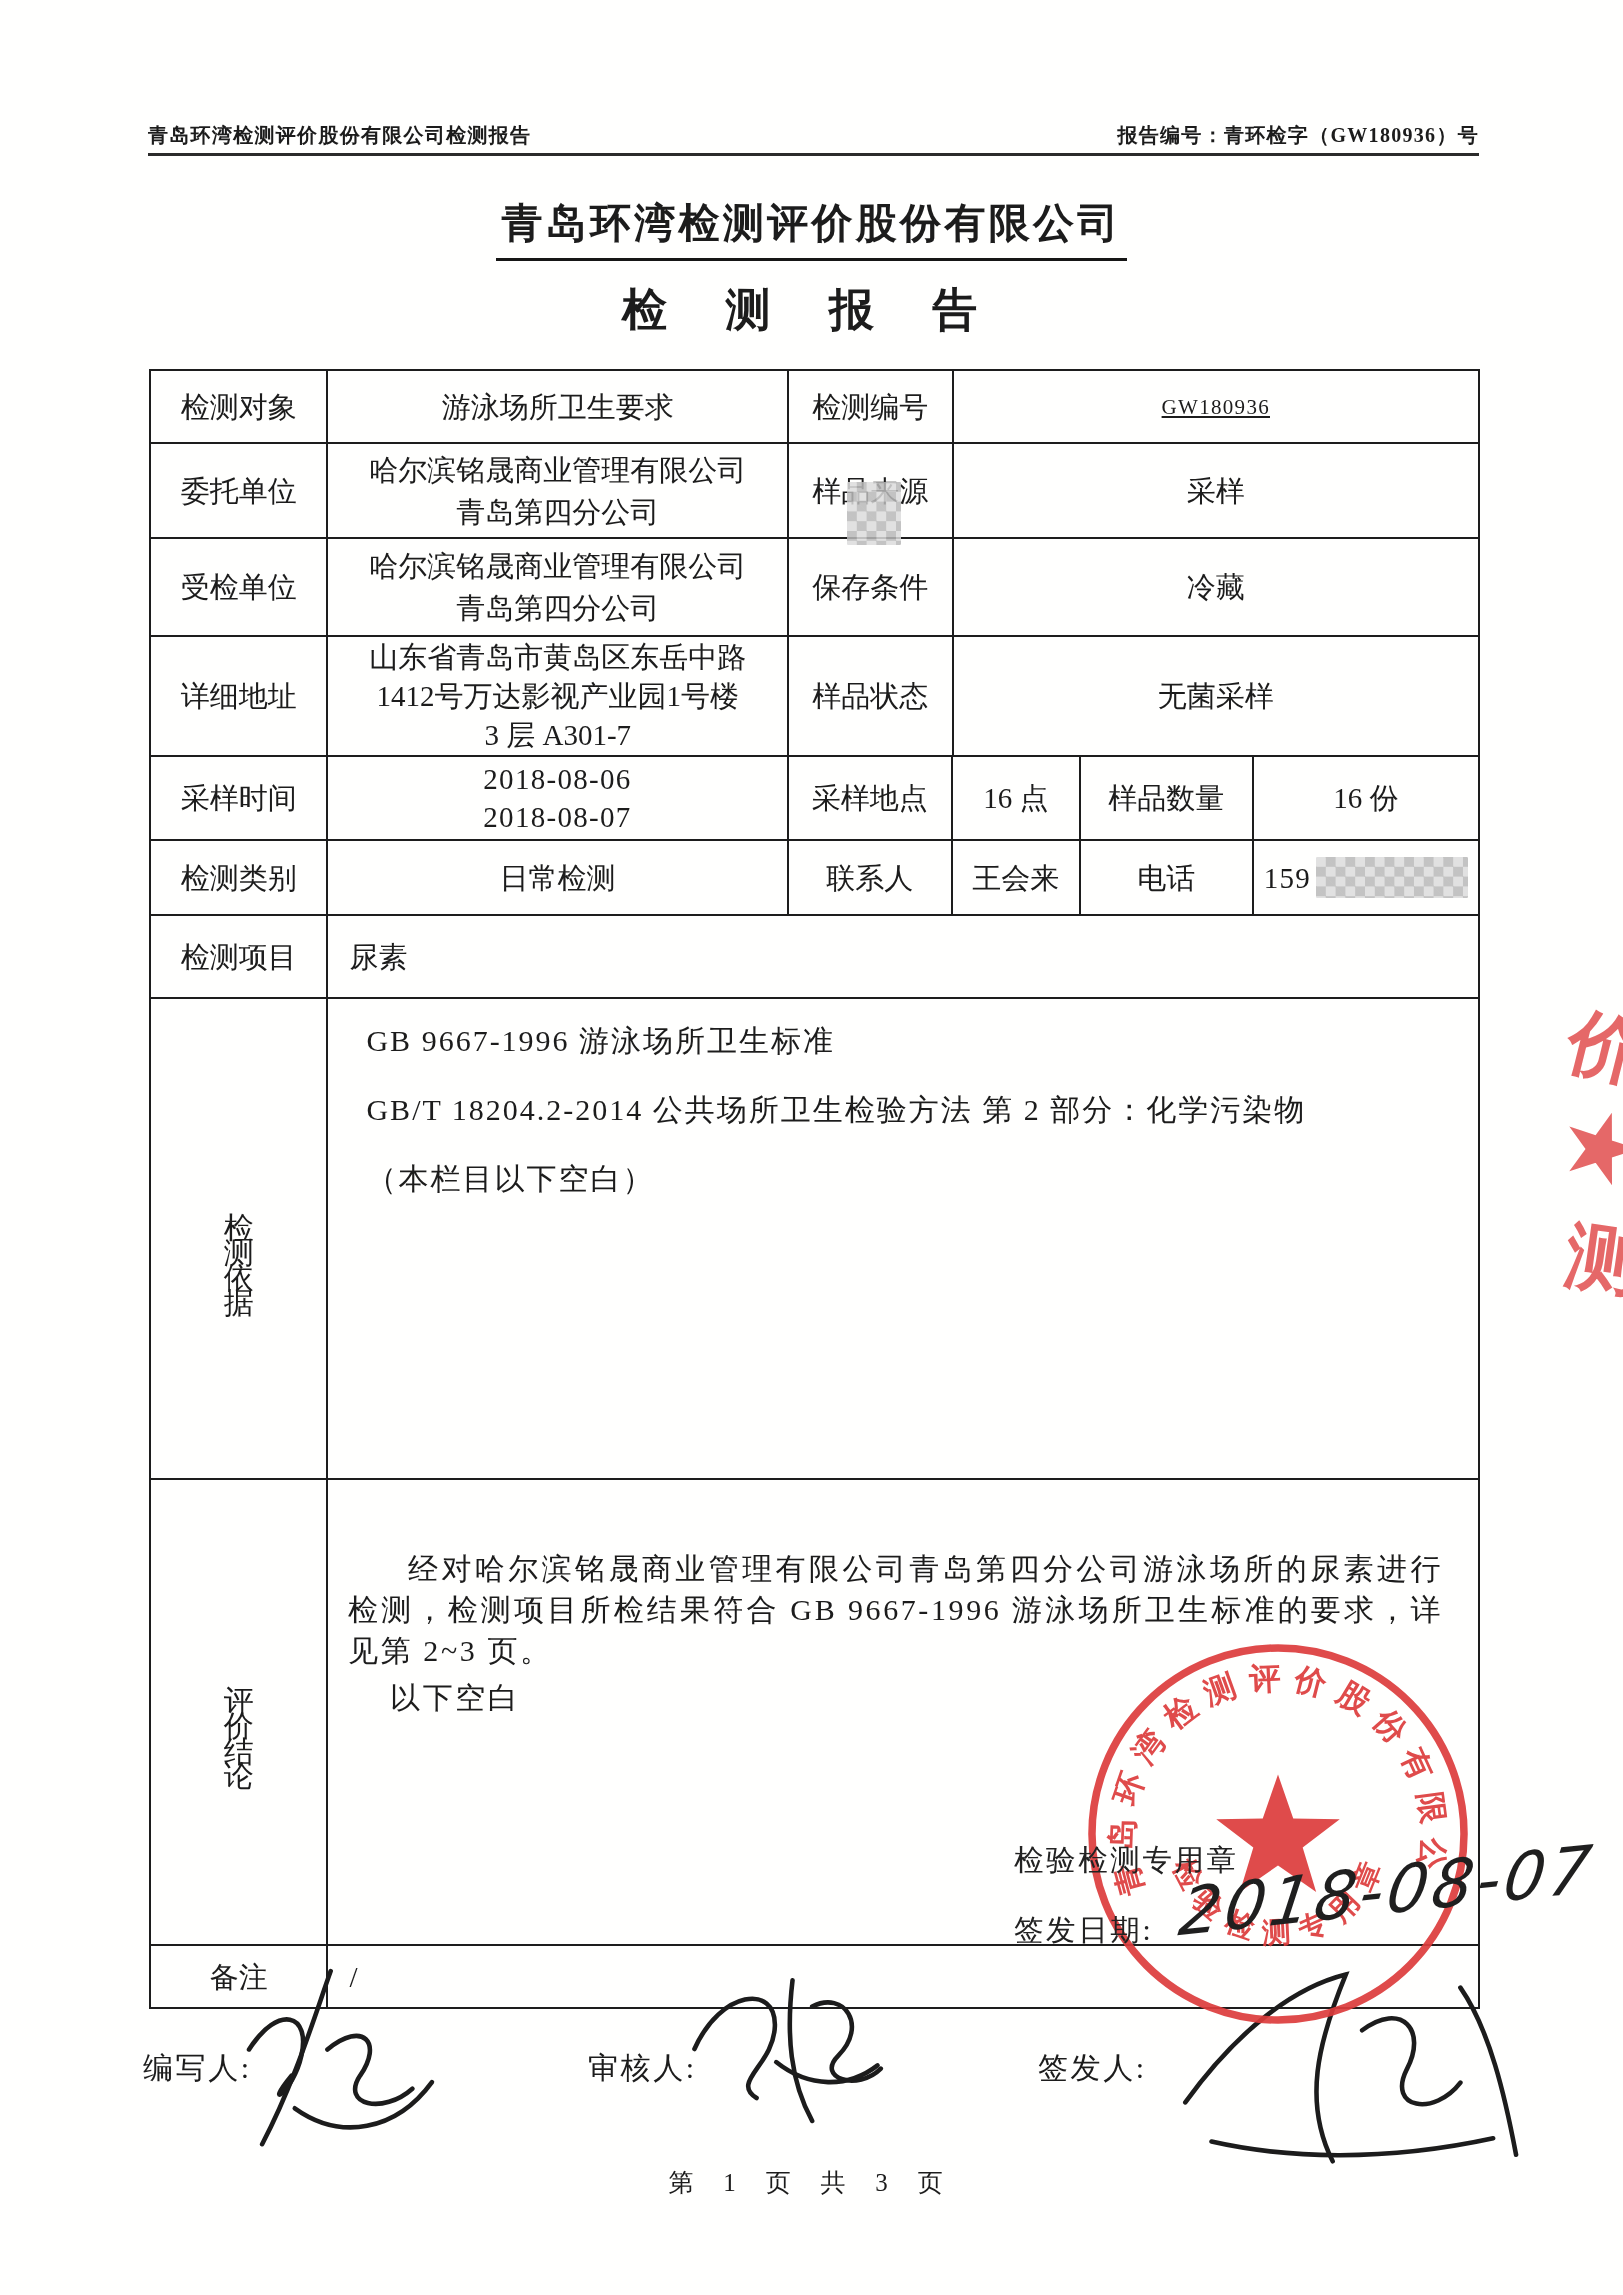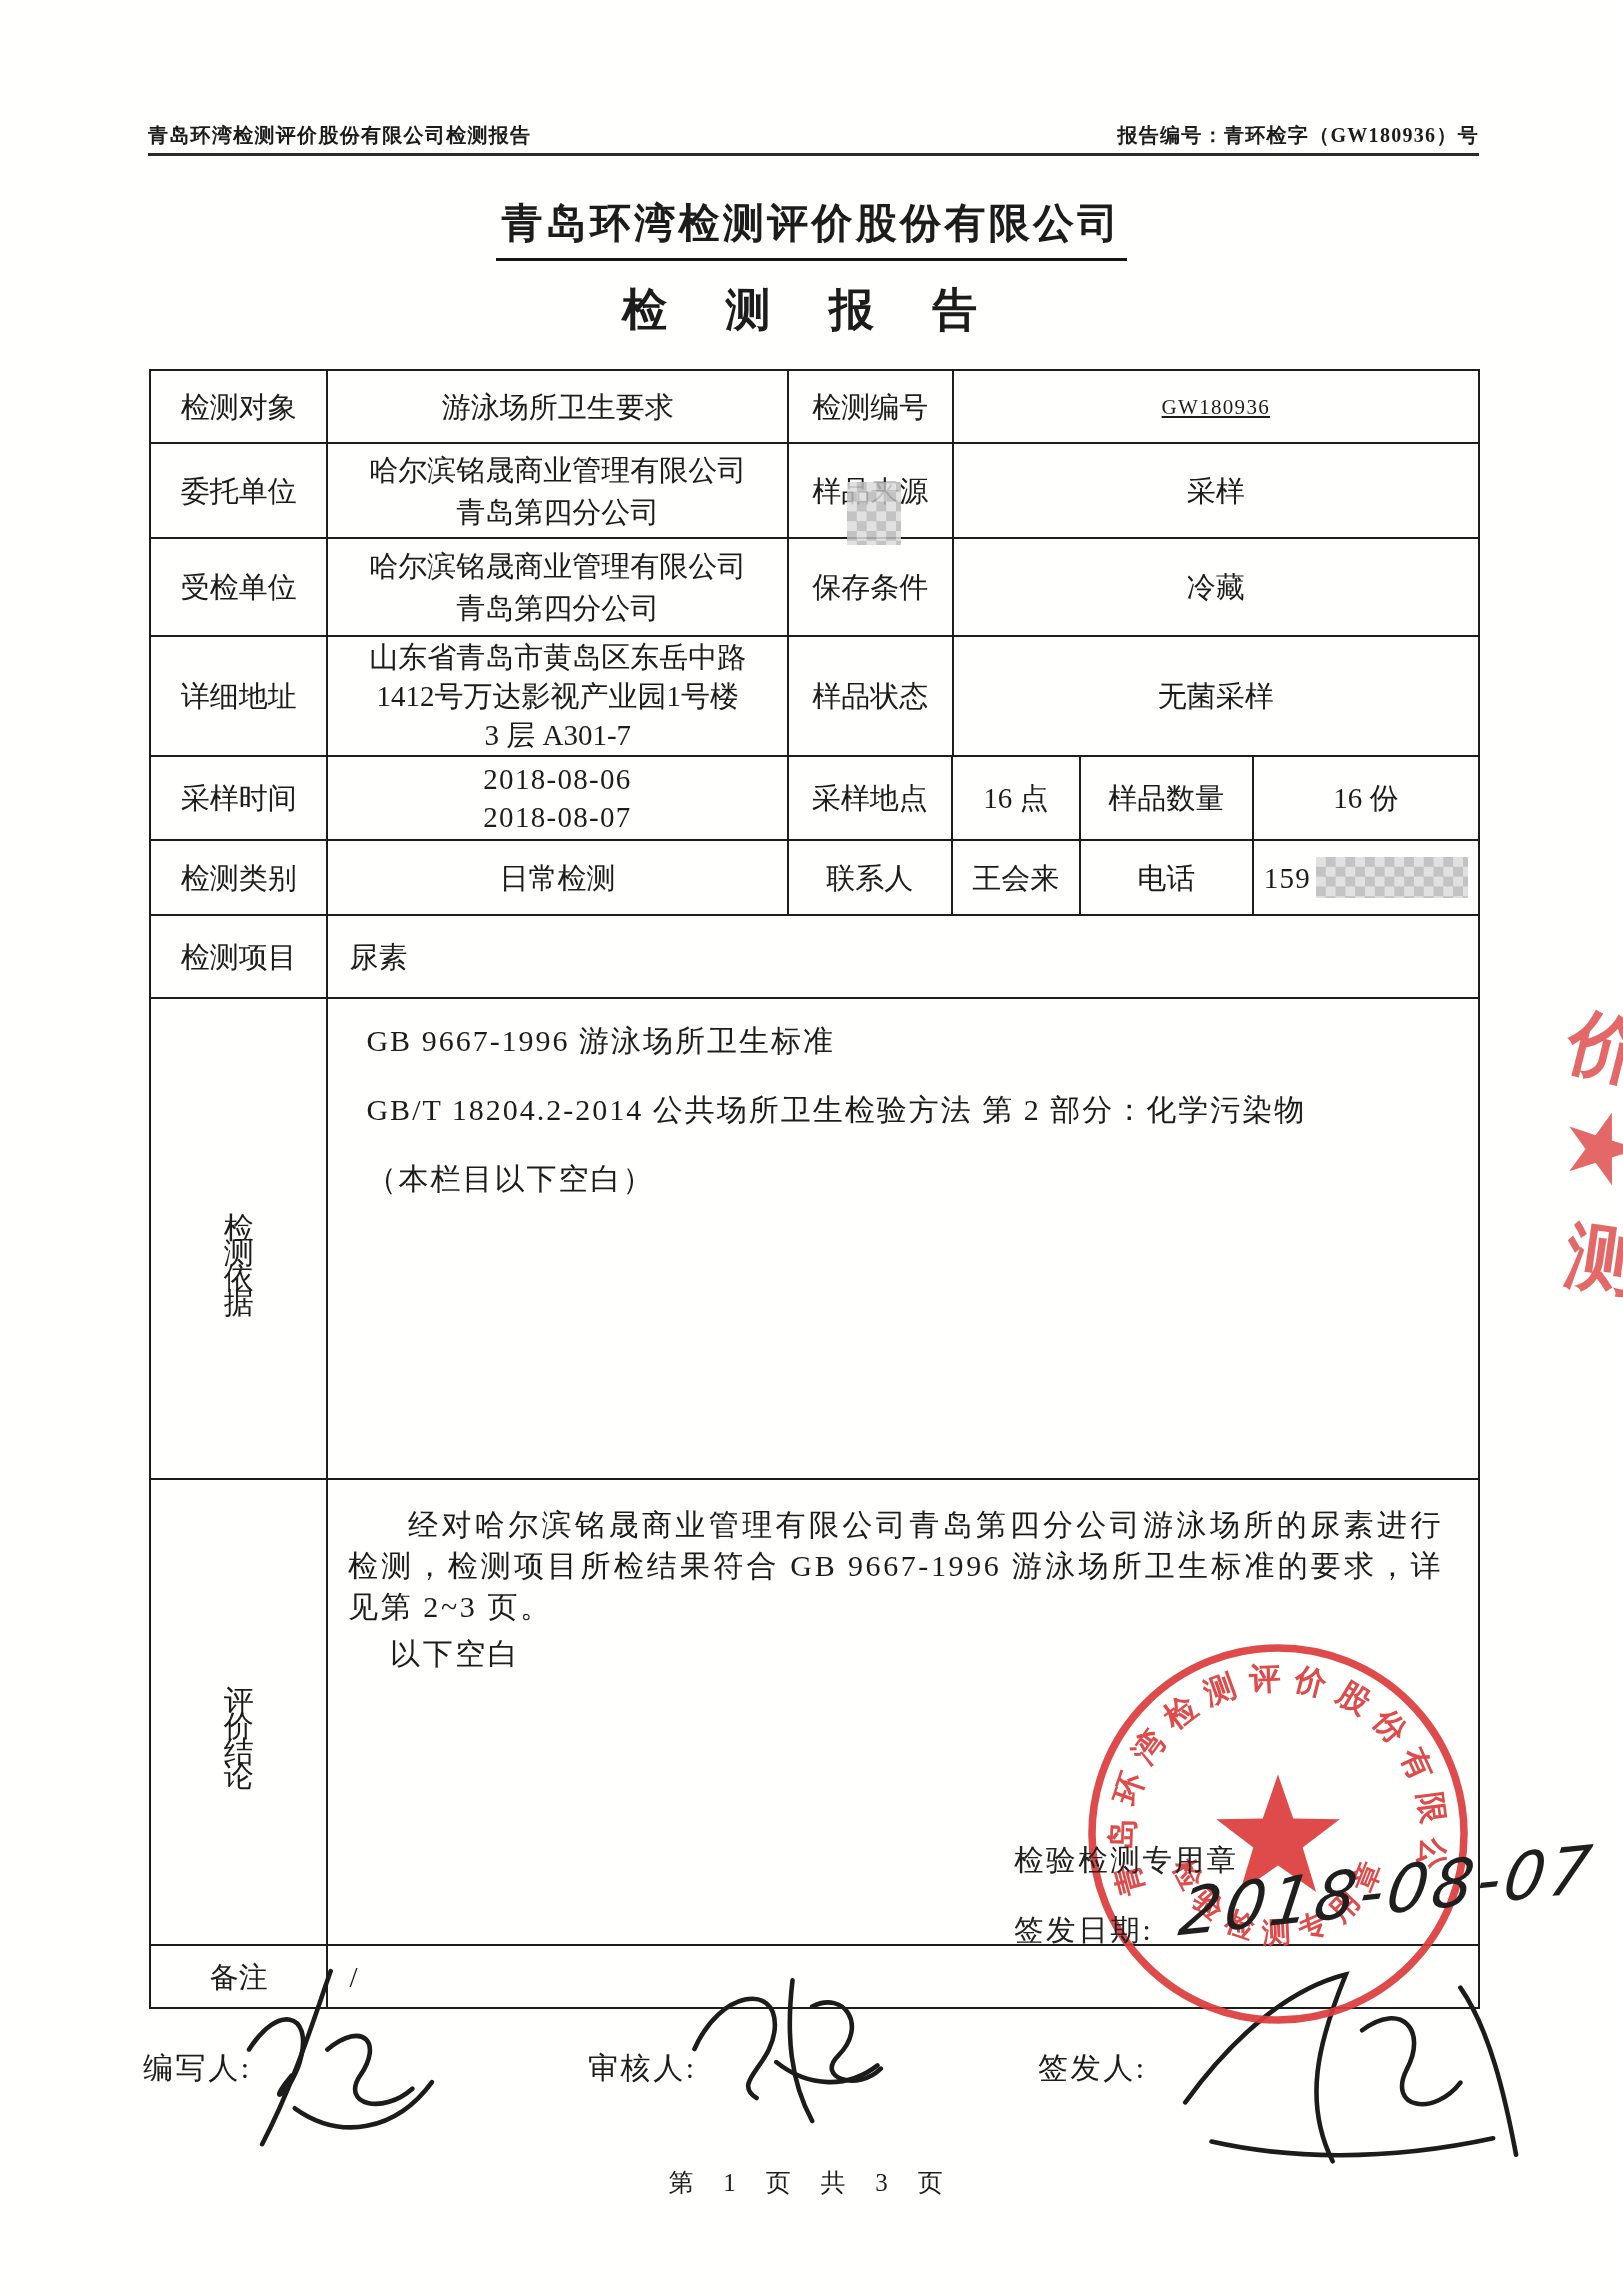--- a/index.html
+++ b/index.html
@@ -59,21 +59,21 @@
   }
   .mosaic-inline{display:inline-block;width:152px;height:41px;vertical-align:middle;margin-left:5.2px;}
   .mosaic-abs{position:absolute;left:58px;top:38px;width:54px;height:63px;z-index:2;}
   .phone-cell{display:flex;flex-direction:row;align-items:center;justify-content:center;}
   
   .basis-cell{justify-content:flex-start;align-items:flex-start;text-align:left;padding:11.8px 19.6px 0 38px;gap:9px;}
   .basis-line{font-size:30px;line-height:60px;letter-spacing:2px;white-space:nowrap;}
   .concl-cell{justify-content:flex-start;align-items:flex-start;text-align:left;padding:23.6px 19.6px 0 19.6px;}
   .concl-text{
     font-size:30px;line-height:41px;letter-spacing:2.6px;text-indent:2em;
-    width:1095px;text-align:justify;
+    width:1095px;text-align:justify;margin-top:44px;
   }
   .blank-note{font-size:30px;letter-spacing:2.6px;margin:6.5px 0 0 42px;}
   
   .stamp{position:absolute;left:1066px;top:1622px;width:424px;height:424px;z-index:4;opacity:.92;}
   .stamp-caption{
     position:absolute;left:1014px;top:1841px;font-size:29.5px;letter-spacing:2.6px;z-index:5;color:#222;
   }
   .issue-date-row{
     position:absolute;left:1014px;top:1888px;font-size:29.5px;letter-spacing:2.6px;z-index:5;color:#222;margin-top:23px;
   }

